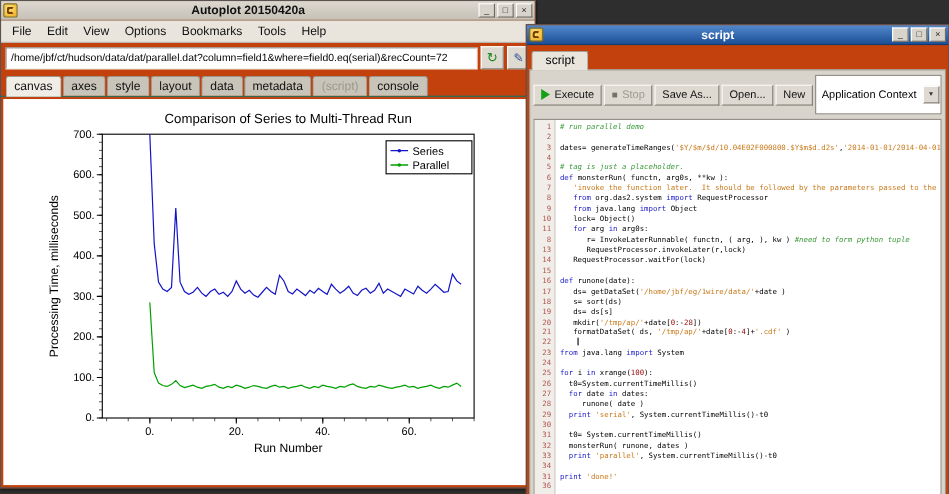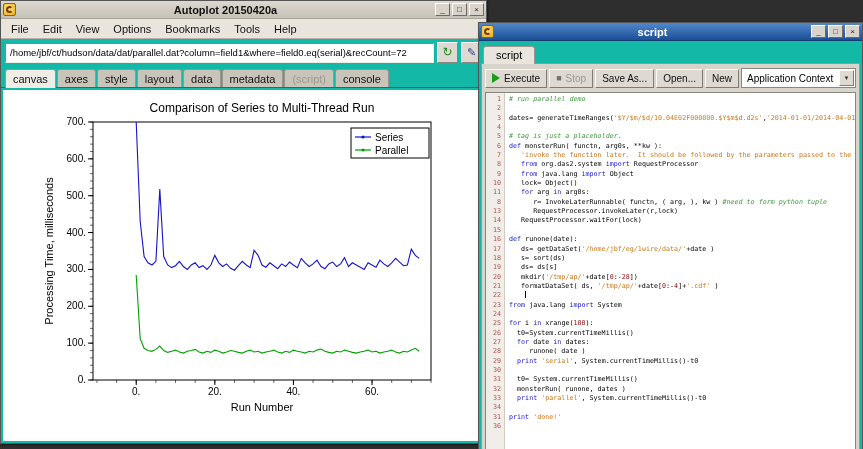--- a/index.html
+++ b/index.html
@@ -1,19 +1,19 @@
 <!DOCTYPE html>
 <html><head>
 <meta charset="utf-8">
 <style>
   * { margin:0; padding:0; box-sizing:border-box; }
   html,body { width:863px; height:449px; }
   body { position:relative; overflow:hidden; background:#2e2e2e; font-family:"Liberation Sans",sans-serif; }
 
-  .window { position:absolute; background:#14b8a6; border:1px solid #555; box-shadow:1px 1px 2px rgba(0,0,0,.5); display:flex; flex-direction:column; }
+  .window { position:absolute; background:#c2410c; border:1px solid #555; box-shadow:1px 1px 2px rgba(0,0,0,.5); display:flex; flex-direction:column; }
 
   .titlebar { height:18px; display:flex; align-items:center; padding:0 2px; gap:2px; flex:none; }
   .titlebar.inactive { background:linear-gradient(#dcd8d0,#c6c1b6); color:#111; border-bottom:1px solid #a8a49a; }
   .titlebar.active { background:linear-gradient(#5288cc,#1c4f96); color:#fff; border-bottom:1px solid #123ciii; }
   .titlebar.active { border-bottom:1px solid #123c70; }
   .title-text { flex:1; text-align:center; font-size:11px; font-weight:bold; white-space:nowrap; overflow:hidden; }
   .ap-icon { width:13px; height:13px; flex:none; border-radius:2px; border:1px solid #8a6a10; background:radial-gradient(circle at 40% 35%, #ffe878, #e8a81e); position:relative; }
   .ap-icon::after { content:''; position:absolute; inset:2px; border:2px solid #7a3c00; border-right-color:transparent; border-radius:50%; }
   .win-btn { width:15px; height:13px; flex:none; background:#d8d4cc; border:1px solid; border-color:#fff #6e6a62 #6e6a62 #fff; color:#222; font-size:8px; line-height:11px; text-align:center; cursor:default; }
 
@@ -37,21 +37,21 @@
   #script-window { left:478px; top:22px; width:385px; height:433px; z-index:10; }
   .sw-body { flex:1; display:flex; flex-direction:column; padding:2px; min-height:0; }
   .sw-tabs { flex:none; padding:1px 2px 0; }
   .sw-tab { display:inline-block; font-size:11px; padding:2px 12px 3px; background:#e9e5dd; border:1px solid #9a968c; border-bottom:none; border-radius:3px 3px 0 0; position:relative; top:1px; }
   .sw-panel { flex:1; border:1px solid #9a968c; background:#d8d4cc; display:flex; flex-direction:column; min-height:0; }
   .sw-toolbar { flex:none; display:flex; align-items:center; gap:2px; padding:4px 3px; }
   .btn { display:flex; align-items:center; gap:4px; font:10px "Liberation Sans",sans-serif; color:#111; background:#dedad2; border:1px solid; border-color:#fbf9f5 #807c74 #807c74 #fbf9f5; padding:3px 6px; white-space:nowrap; flex:none; }
   .btn.disabled { color:#9d998f; }
   .play-icon { width:0; height:0; border-left:8px solid #17a017; border-top:5px solid transparent; border-bottom:5px solid transparent; }
   .stop-icon { color:#76726a; font-size:9px; line-height:9px; }
-  .combo { flex:1; min-width:0; display:flex; align-items:center; background:#fff; border:1px solid #8a867e; font-size:10px; padding:1px 1px 1px 5px; height:20px; }
+  .combo { flex:1; min-width:0; display:flex; align-items:center; background:#fff; border:1px solid #8a867e; font-size:10px; padding:1px 1px 1px 5px; height:36px; }
   .combo-label { flex:1; overflow:hidden; white-space:nowrap; }
   .combo-arrow { width:15px; height:16px; flex:none; background:#dedad2; border:1px solid; border-color:#fff #807c74 #807c74 #fff; font-size:6px; line-height:15px; text-align:center; color:#333; }
 
   .editor { flex:1; display:flex; margin:0 3px; background:#fff; border:1px solid #8a867e; overflow:hidden; font:6.7px "DejaVu Sans Mono",monospace; line-height:9.35px; min-height:0; }
   .gutter { width:19px; flex:none; background:#f1eee9; color:#b05050; text-align:right; padding:2px 3px 0 0; border-right:1px solid #cfcbc2; }
   .gutter div { height:9.35px; }
   .code { flex:1; padding:2px 0 0 4px; white-space:pre; overflow:hidden; color:#000; }
   .cl { height:9.35px; }
   .tk-k { color:#2020c8; font-weight:normal; }
   .tk-s { color:#c87818; }

